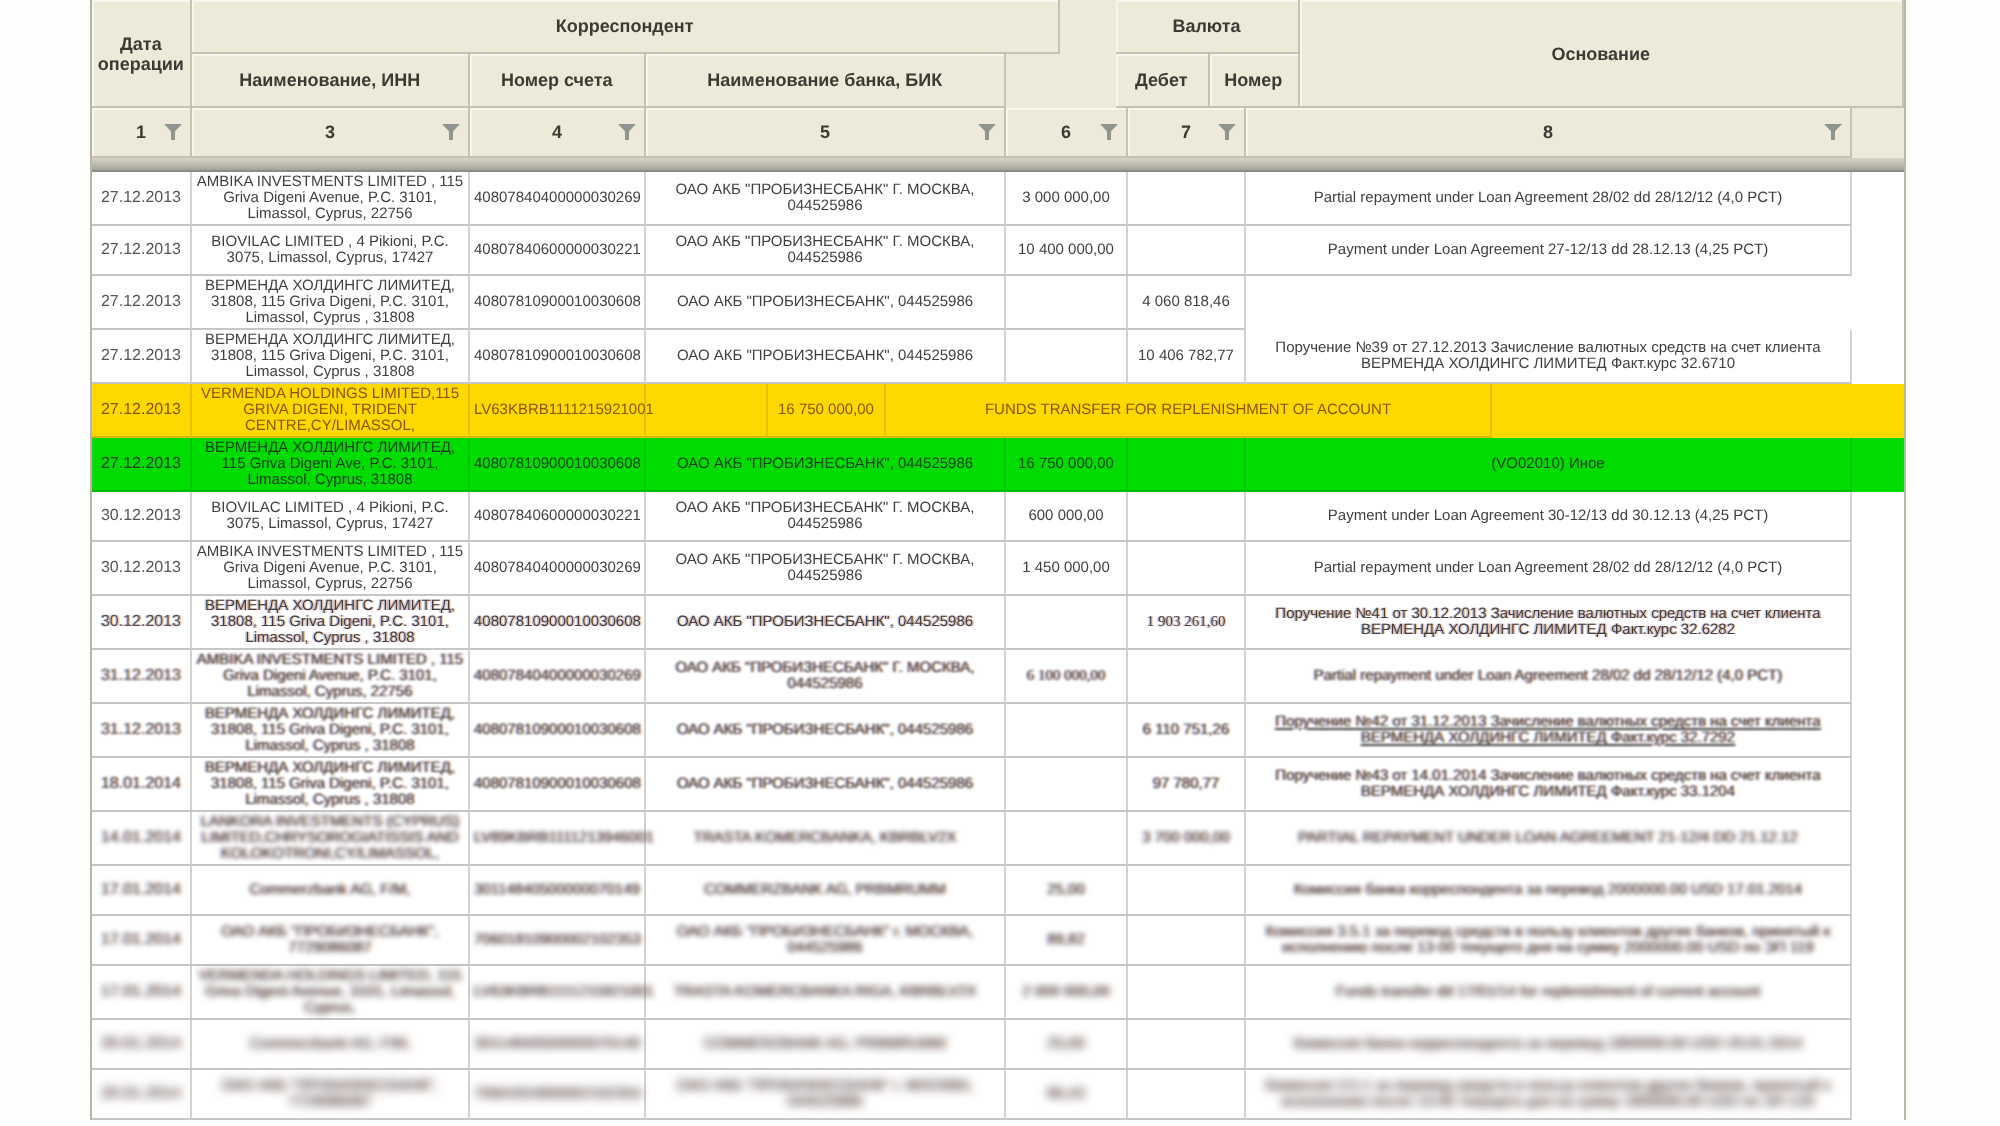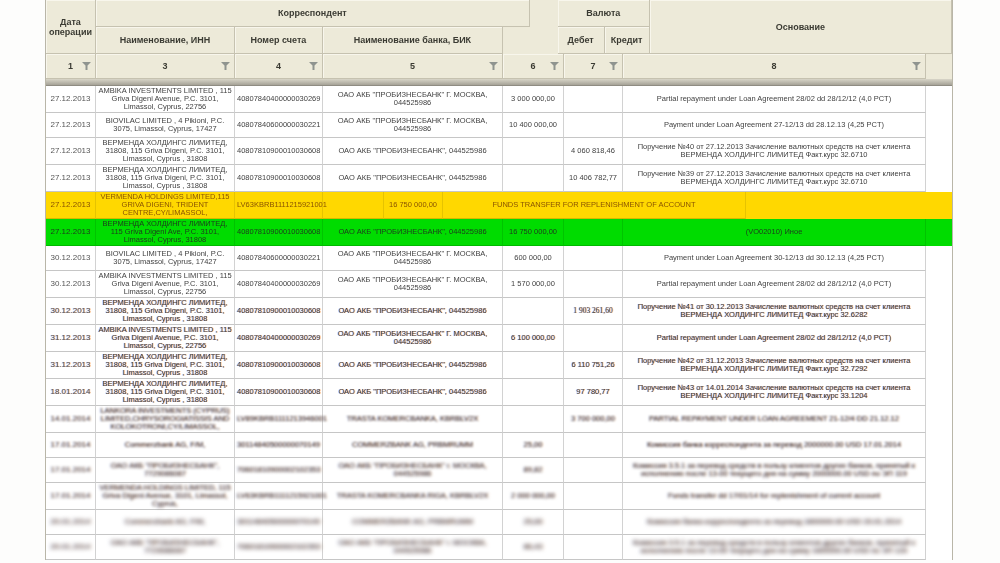--- a/index.html
+++ b/index.html
@@ -55,21 +55,21 @@
             <div class="hc w-name h27">Наименование, ИНН</div>
             <div class="hc w-acct h27">Номер счета</div>
             <div class="hc w-bank h27">Наименование банка, БИК</div>
           </div>
         </div>
 
         <div class="grp w-cur">
           <div class="hc h27" style="width:100%">Валюта</div>
           <div class="hrow">
             <div class="hc w-deb h27">Дебет</div>
-            <div class="hc w-cred h27">Кредит</div>
+            <div class="hc w-cred h27">Номер</div>
           </div>
         </div>
 
         <div class="hc w-basis h54">Основание</div>
       </div>
 
       <div class="hrow nums">
         <div class="hc w-date">
           <span>1</span>
           <span class="funnel">
@@ -190,23 +190,20 @@
           </div>
           <div class="w-bank cell">
             <span class="ct">ОАО АКБ "ПРОБИЗНЕСБАНК", 044525986</span>
           </div>
           <div class="w-deb cell num">
             <span class="ct"></span>
           </div>
           <div class="w-cred cell num">
             <span class="ct">4 060 818,46</span>
           </div>
-          <div class="w-basis cell">
-            <span class="ct">Поручение №40 от 27.12.2013 Зачисление валютных средств на счет клиента ВЕРМЕНДА ХОЛДИНГС ЛИМИТЕД Факт.курс 32.6710</span>
-          </div>
         </div>
         <div class="row">
           <div class="w-date cell date">
             <span class="ct">27.12.2013</span>
           </div>
           <div class="w-name cell">
             <span class="ct">ВЕРМЕНДА ХОЛДИНГС ЛИМИТЕД, 31808, 115 Griva Digeni, P.C. 3101, Limassol, Cyprus , 31808</span>
           </div>
           <div class="w-acct cell num">
             <span class="ct">40807810900010030608</span>
@@ -297,21 +294,21 @@
           <div class="w-name cell">
             <span class="ct">AMBIKA INVESTMENTS LIMITED , 115 Griva Digeni Avenue, P.C. 3101, Limassol, Cyprus, 22756</span>
           </div>
           <div class="w-acct cell num">
             <span class="ct">40807840400000030269</span>
           </div>
           <div class="w-bank cell">
             <span class="ct">ОАО АКБ "ПРОБИЗНЕСБАНК" Г. МОСКВА, 044525986</span>
           </div>
           <div class="w-deb cell num">
-            <span class="ct">1 570 000,00</span>
+            <span class="ct">1 450 000,00</span>
           </div>
           <div class="w-cred cell num">
             <span class="ct"></span>
           </div>
           <div class="w-basis cell">
             <span class="ct">Partial repayment under Loan Agreement 28/02 dd 28/12/12 (4,0 PCT)</span>
           </div>
         </div>
         <div class="row fringe">
           <div class="w-date cell date">
@@ -343,21 +340,21 @@
           <div class="w-name cell">
             <span class="ct" style="filter: blur(0.4px);">AMBIKA INVESTMENTS LIMITED , 115 Griva Digeni Avenue, P.C. 3101, Limassol, Cyprus, 22756</span>
           </div>
           <div class="w-acct cell num">
             <span class="ct" style="filter: blur(0.4px);">40807840400000030269</span>
           </div>
           <div class="w-bank cell">
             <span class="ct" style="filter: blur(0.4px);">ОАО АКБ "ПРОБИЗНЕСБАНК" Г. МОСКВА, 044525986</span>
           </div>
           <div class="w-deb cell num">
-            <span class="ct" style="filter: blur(0.4px);">6 100 000,00</span>
+            <span class="ct" style="filter: blur(0.4px); font-family: Liberation Serif, serif;">6 100 000,00</span>
           </div>
           <div class="w-cred cell num">
             <span class="ct" style="filter: blur(0.4px);"></span>
           </div>
           <div class="w-basis cell">
             <span class="ct" style="filter: blur(0.4px);">Partial repayment under Loan Agreement 28/02 dd 28/12/12 (4,0 PCT)</span>
           </div>
         </div>
         <div class="row fringe">
           <div class="w-date cell date">
@@ -372,21 +369,21 @@
           <div class="w-bank cell">
             <span class="ct" style="filter: blur(0.5px);">ОАО АКБ "ПРОБИЗНЕСБАНК", 044525986</span>
           </div>
           <div class="w-deb cell num">
             <span class="ct" style="filter: blur(0.5px);"></span>
           </div>
           <div class="w-cred cell num">
             <span class="ct" style="filter: blur(0.5px);">6 110 751,26</span>
           </div>
           <div class="w-basis cell">
-            <span class="ct" style="filter: blur(0.5px);">Поручение №42 от 31.12.2013 Зачисление валютных средств на счет клиента ВЕРМЕНДА ХОЛДИНГС ЛИМИТЕД Факт.курс 32.7292</span>
+            <span class="ct" style="filter: blur(0.5px); text-decoration: underline;">Поручение №42 от 31.12.2013 Зачисление валютных средств на счет клиента ВЕРМЕНДА ХОЛДИНГС ЛИМИТЕД Факт.курс 32.7292</span>
           </div>
         </div>
         <div class="row fringe">
           <div class="w-date cell date">
             <span class="ct" style="filter: blur(0.6px);">18.01.2014</span>
           </div>
           <div class="w-name cell">
             <span class="ct" style="filter: blur(0.6px);">ВЕРМЕНДА ХОЛДИНГС ЛИМИТЕД, 31808, 115 Griva Digeni, P.C. 3101, Limassol, Cyprus , 31808</span>
           </div>
           <div class="w-acct cell num">

